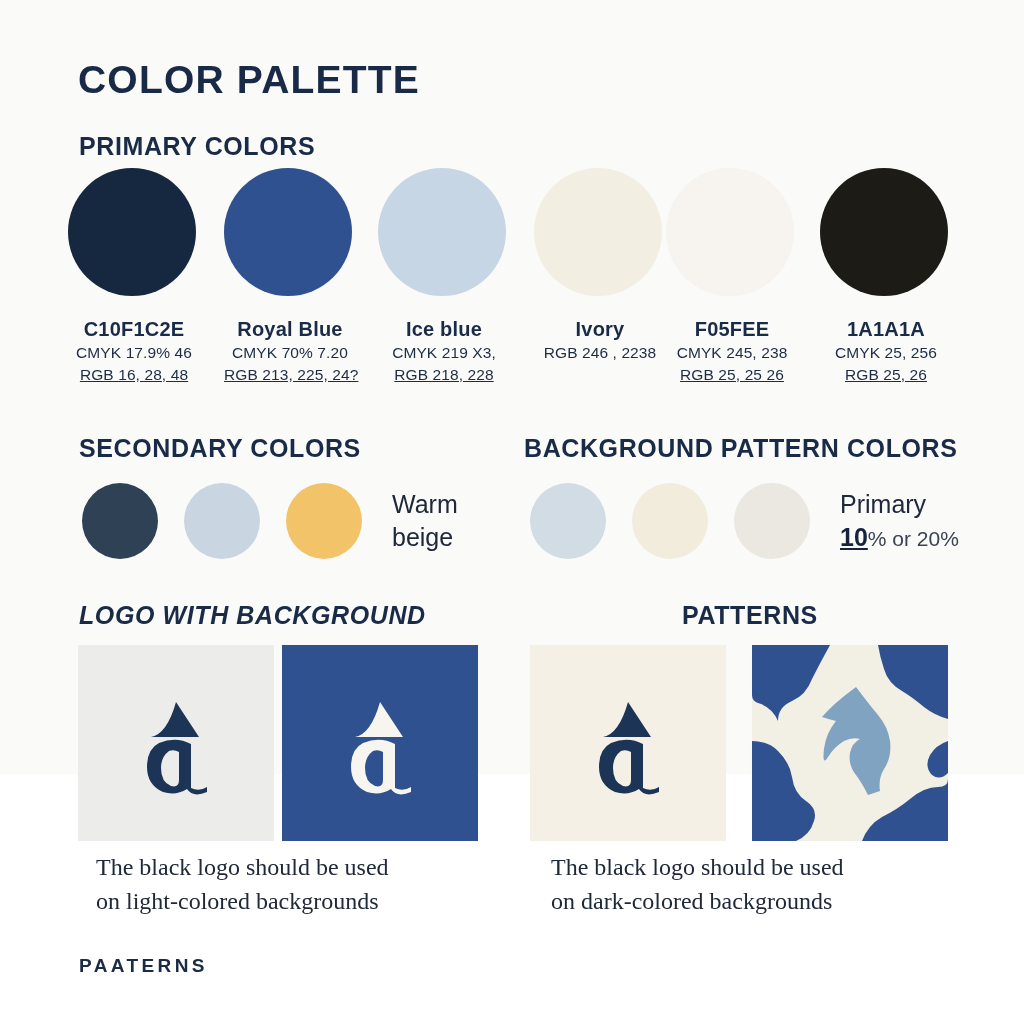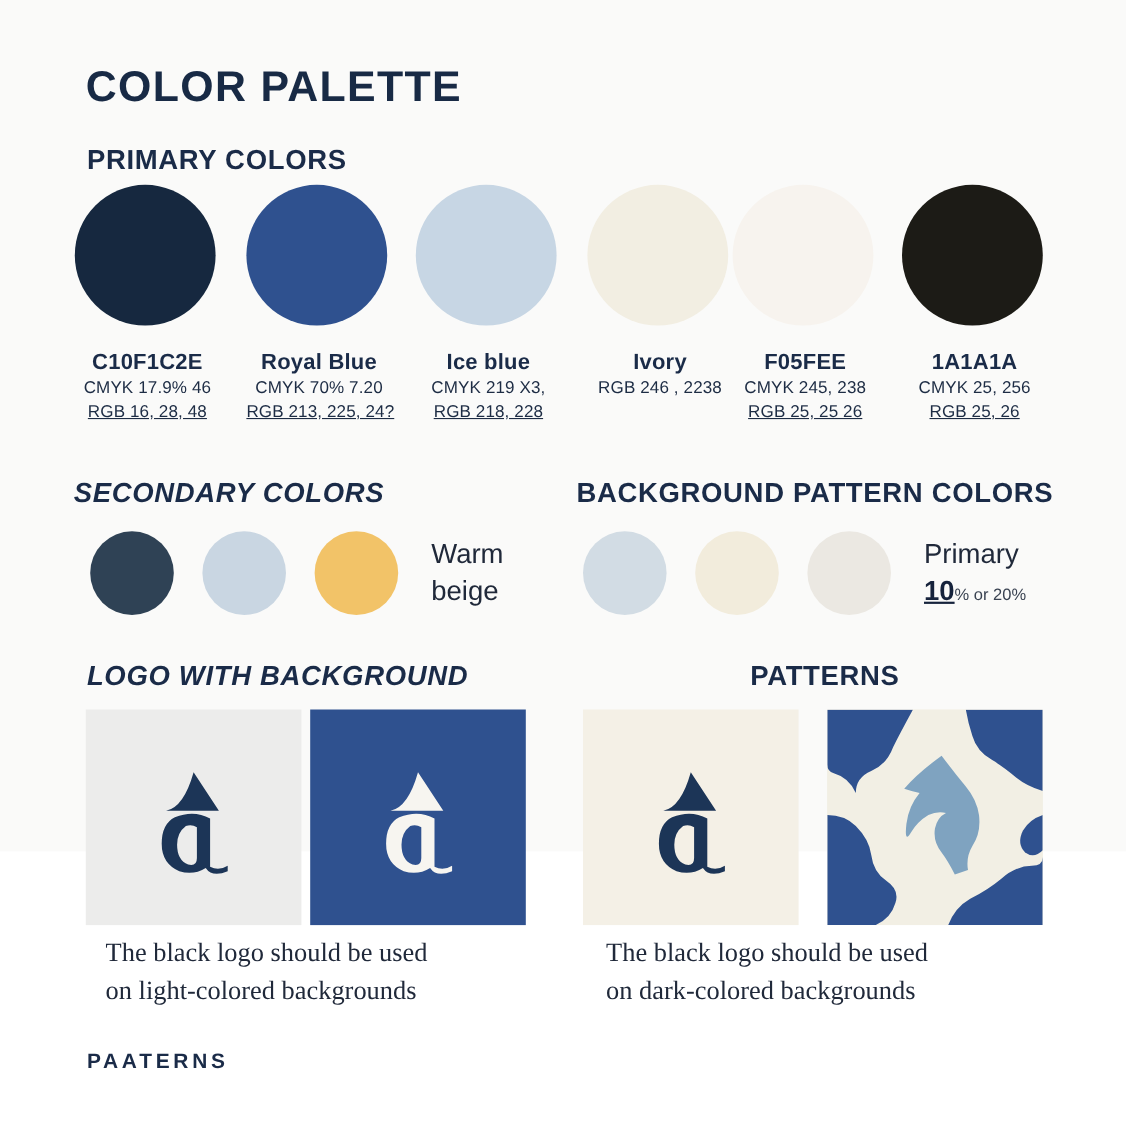--- a/index.html
+++ b/index.html
@@ -34,21 +34,21 @@
   }
   .section-head {
     position: absolute;
     font-size: 25px;
     font-weight: 700;
     letter-spacing: 0.6px;
     color: #1a2b48;
     white-space: nowrap;
   }
   #head-primary   { left: 79px;  top: 132px; }
-  #head-secondary { left: 67px;  top: 434px; font-style: italic; }
+  #head-secondary { left: 79px;  top: 434px; }
   #head-bgpattern { left: 524px; top: 434px; }
   #head-logo      { left: 79px;  top: 601px; font-style: italic; }
   #head-patterns  { left: 682px; top: 601px; }
 
   
   #primary-row {
     position: absolute;
     left: 68px;
     top: 168px;
     width: 890px;
@@ -99,21 +99,21 @@
   }
   .mini-caption {
     font-size: 25px;
     font-weight: 400;
     line-height: 1.32;
     color: #20293a;
     margin-left: 4px;
     white-space: nowrap;
   }
   .mini-caption .pct-bold { font-weight: 700; color: #16233c; text-decoration: underline; }
-  .mini-caption .pct-rest { font-weight: 400; color: #3a4352; font-size: 15px; margin-top: 20px; }
+  .mini-caption .pct-rest { font-weight: 400; color: #3a4352; font-size: 21px; margin-top: 20px; }
   .mini-caption .line2 { display: block; }
 
   
   .tile {
     position: absolute;
     width: 196px;
     height: 196px;
     overflow: hidden;
   }
   #tile-logo-light  { left: 78px;  top: 645px; background: #ececeb; }

